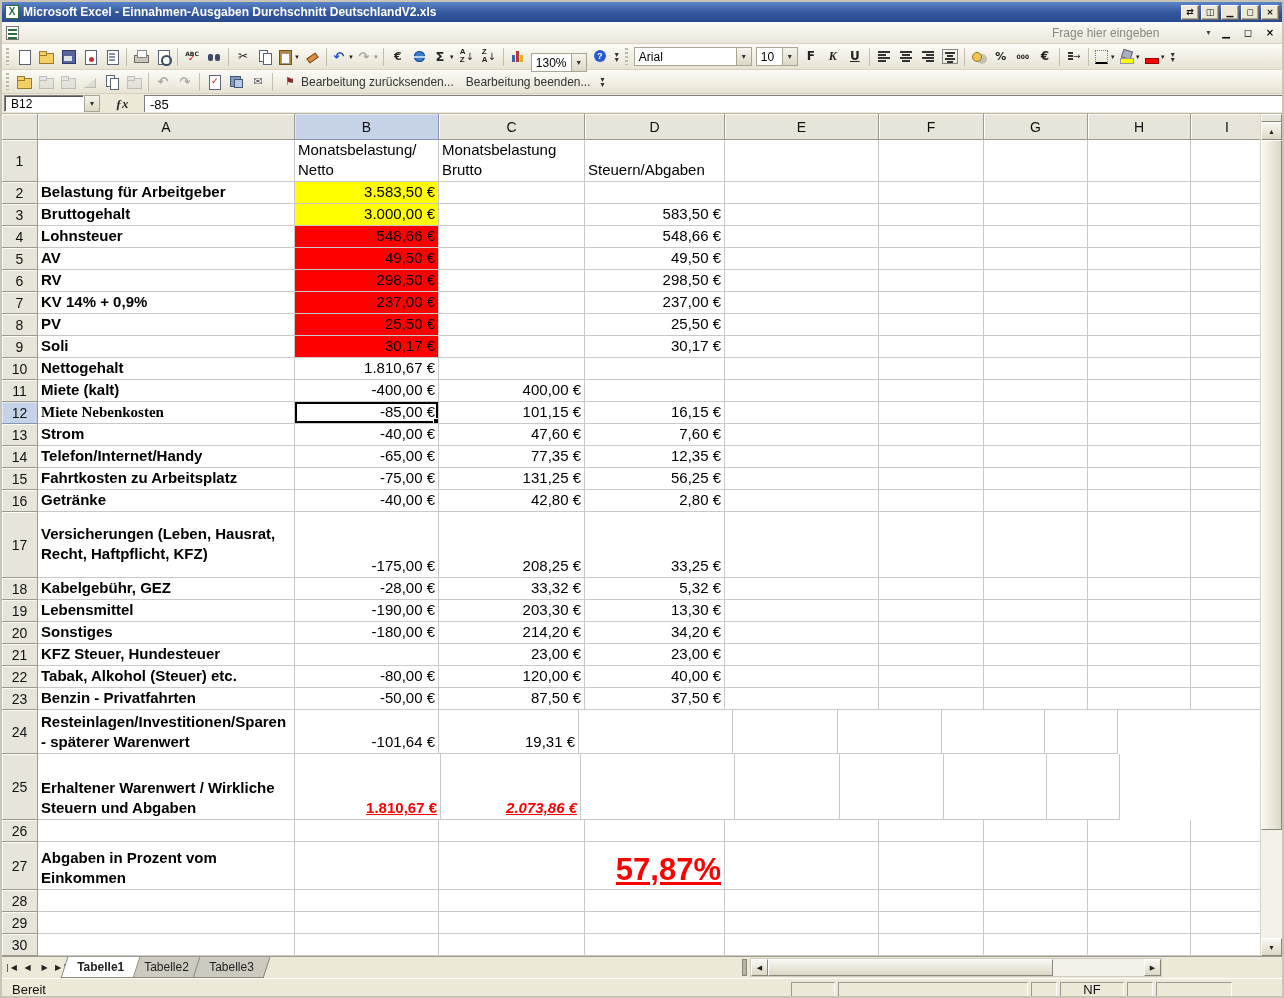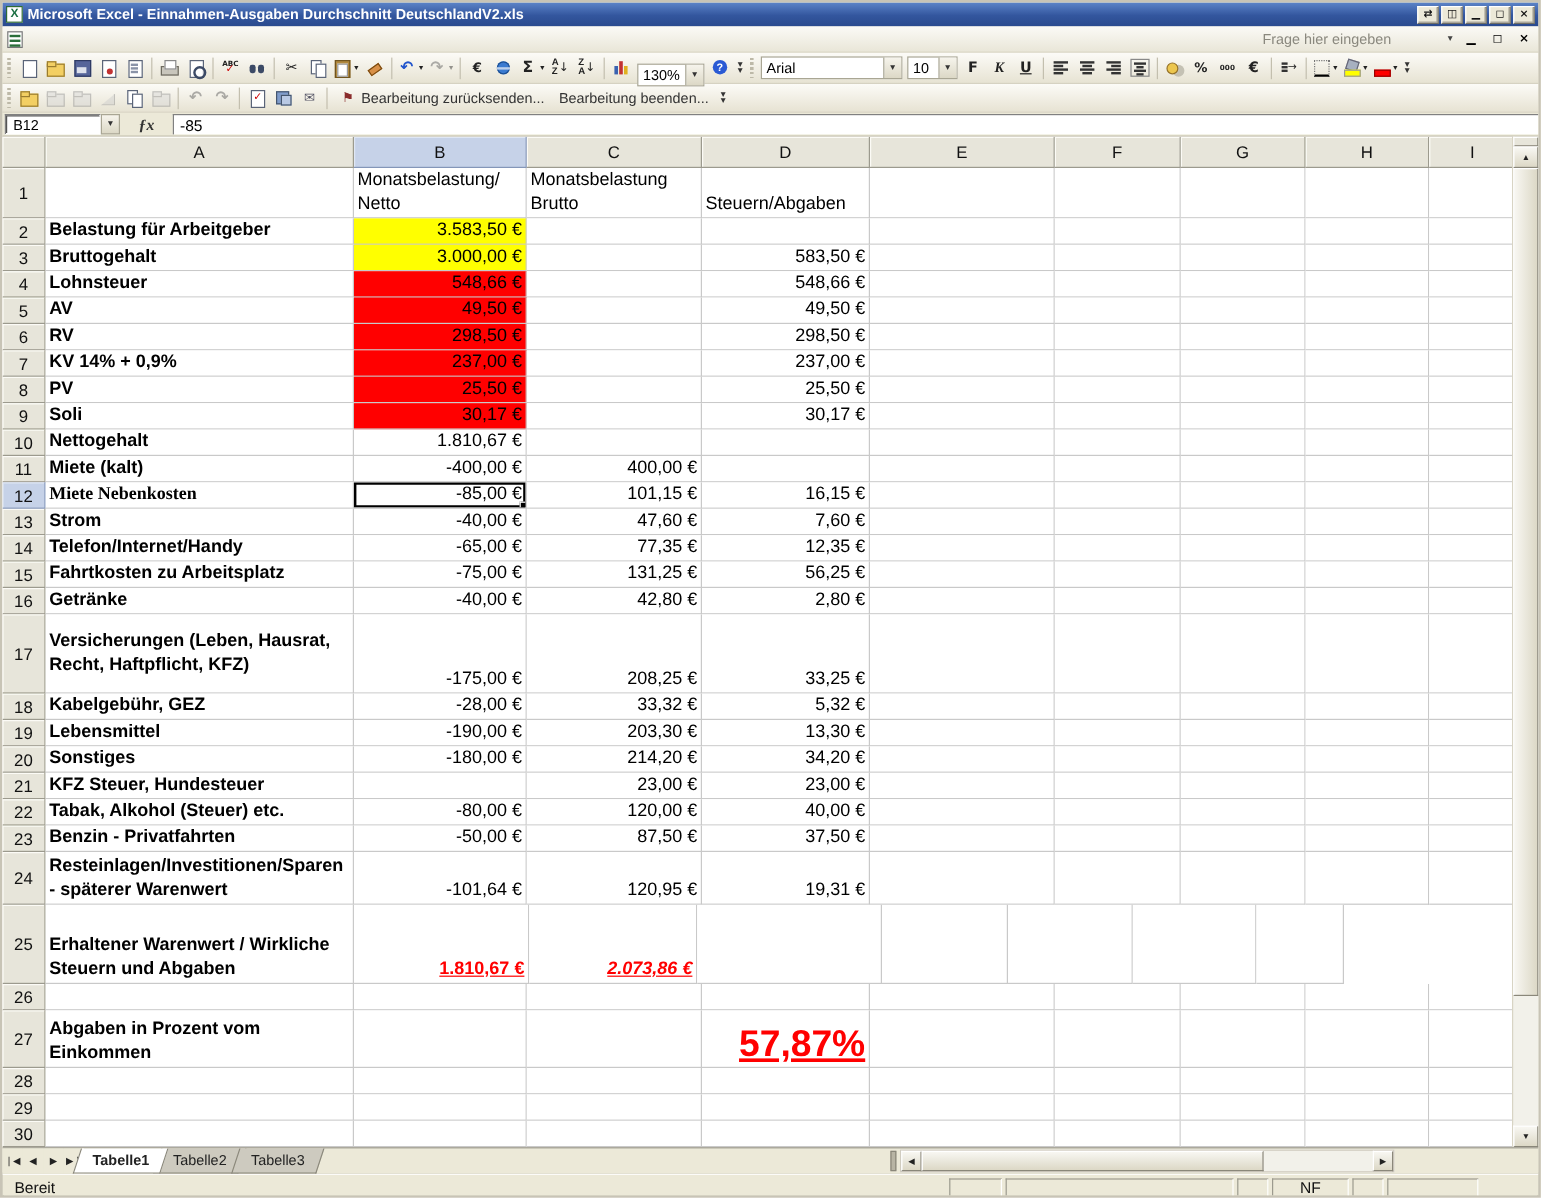--- a/index.html
+++ b/index.html
@@ -845,23 +845,20 @@
           <span class="cell" style="flex-basis: 73px;"></span>
         </span>
         <span class="grow" style="height: 44px;">
           <span class="rowhdr">24</span>
           <span class="cell ca ba" style="flex-basis: 257px;">
             <span class="ct">Resteinlagen/Investitionen/Sparen - späterer Warenwert</span>
           </span>
           <span class="cell cv" style="flex-basis: 144px;">
             <span class="ct">-101,64 €</span>
           </span>
-          <span class="cell cv" style="flex-basis: 146px;">
-            <span class="ct">120,95 €</span>
-          </span>
           <span class="cell cv" style="flex-basis: 140px;">
             <span class="ct">19,31 €</span>
           </span>
           <span class="cell" style="flex-basis: 154px;"></span>
           <span class="cell" style="flex-basis: 105px;"></span>
           <span class="cell" style="flex-basis: 104px;"></span>
           <span class="cell" style="flex-basis: 103px;"></span>
           <span class="cell" style="flex-basis: 73px;"></span>
         </span>
         <span class="grow" style="height: 66px;">

